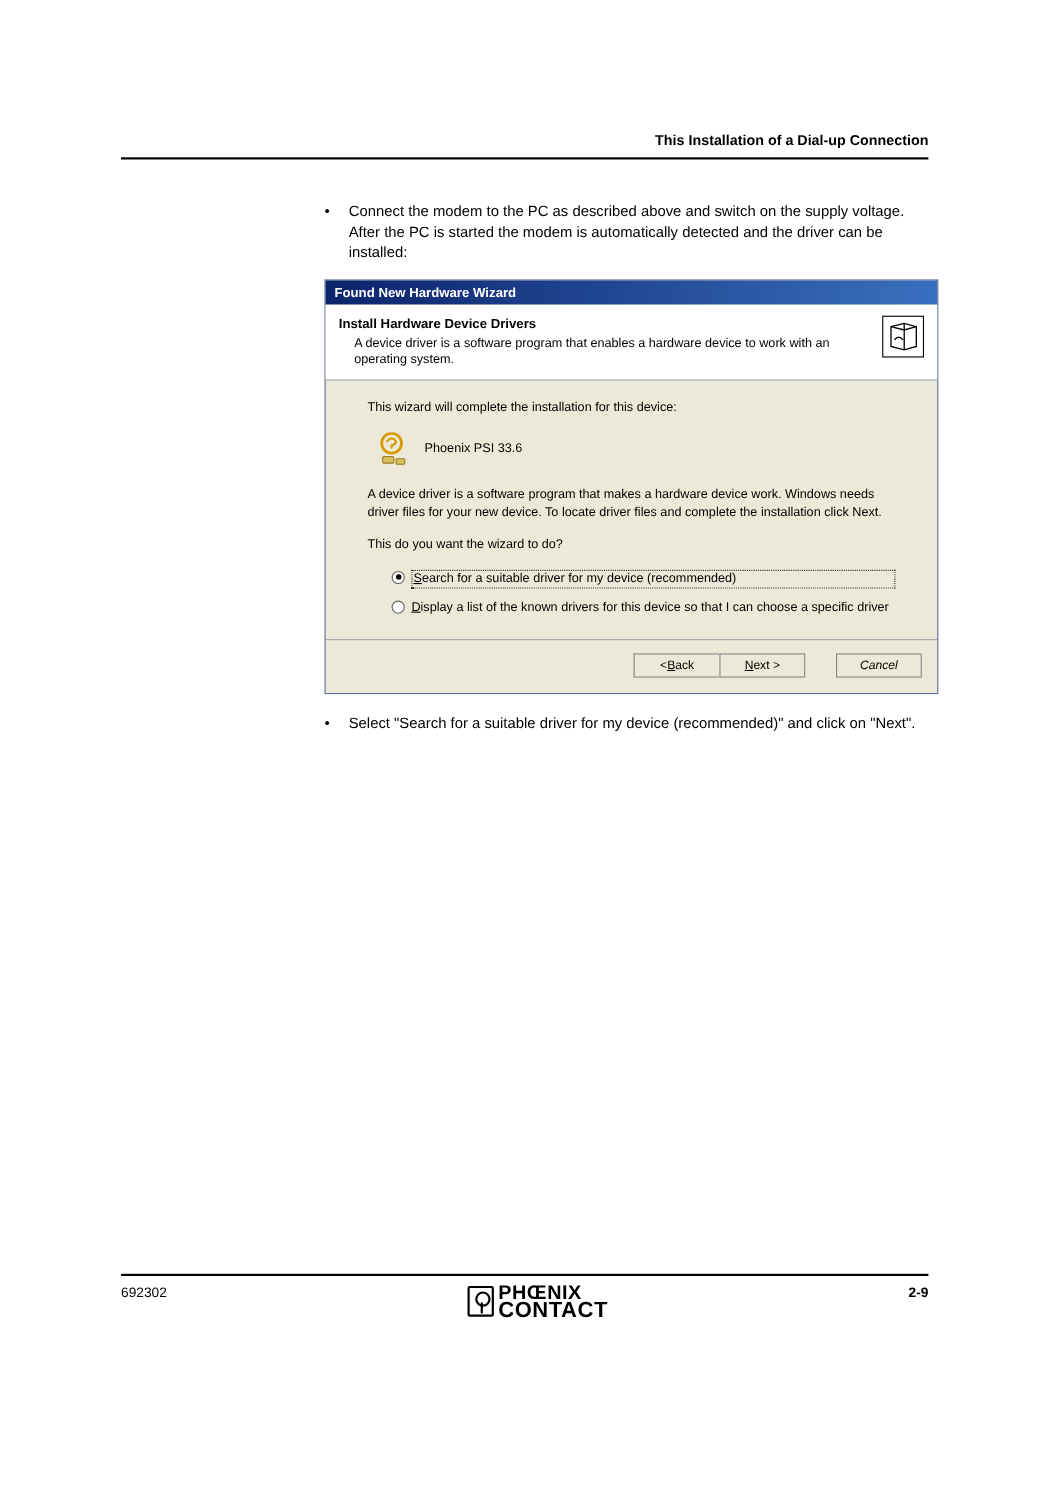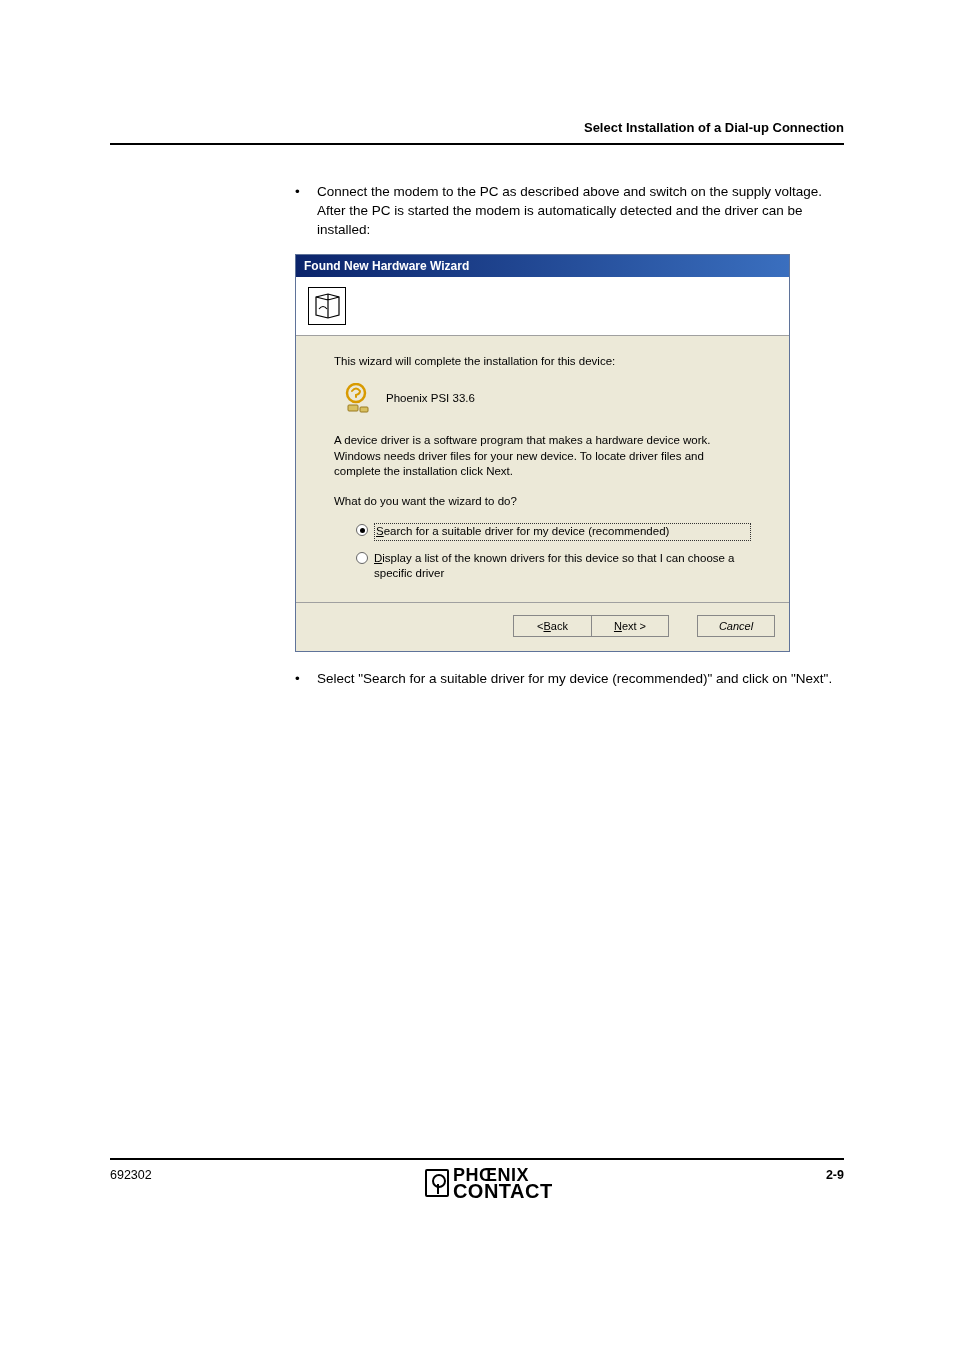--- a/index.html
+++ b/index.html
@@ -38,21 +38,21 @@
     display: flex;
     font-size: 13.5px;
     line-height: 1.4;
     margin-bottom: 14px;
   }
   .bullet { width: 22px; flex-shrink: 0; }
   .bullet-text { flex: 1; }
 
   
   .wizard {
-    width: 495px;
+    width: 558px;
     border: 1px solid #5f7399;
     background: #ece9d8;
     font-family: Tahoma, sans-serif;
     font-size: 11.5px;
     margin-bottom: 18px;
   }
   .wizard-title {
     background: linear-gradient(90deg, #0b246b 0%, #3a6fbf 100%);
     color: #fff;
     font-weight: bold;
@@ -141,34 +141,38 @@
   }
   .logo-text { line-height: 0.82; }
   .logo-line1 { font-weight: 900; font-size: 18px; letter-spacing: 0.5px;}
   .logo-line2 { font-weight: 900; font-size: 20px; letter-spacing: 0.5px;}
   .page-num-right { font-weight: bold; }
 </style>
 </head>
 <body>
 
 <div class="page">
-  <div class="header-title">Select Installation of a Dial-up Connection</div>
+  <div class="header-title">This Installation of a Dial-up Connection</div>
   <div class="header-line"></div>
 
   <div class="content">
 
     <div class="bullet-item">
       <div class="bullet">•</div>
       <div class="bullet-text">Connect the modem to the PC as described above and switch on the supply voltage. After the PC is started the modem is automatically detected and the driver can be installed:</div>
     </div>
 
     <div class="wizard">
       <div class="wizard-title">Found New Hardware Wizard</div>
 
       <div class="wizard-header">
+        <div class="wizard-header-text">
+          <div class="wizard-header-title">Install Hardware Device Drivers</div>
+          <div class="wizard-header-sub">A device driver is a software program that enables a hardware device to work with an operating system.</div>
+        </div>
         <div class="wizard-header-icon">
           <svg width="30" height="30" viewBox="0 0 30 30">
             <path d="M4 6 L16 3 L27 6 L27 24 L16 27 L4 24 Z" fill="none" stroke="#000" stroke-width="1.2"></path>
             <path d="M16 3 L16 27 M4 6 L16 9 L27 6" fill="none" stroke="#000" stroke-width="1.2"></path>
             <path d="M7 18 Q11 13 15 18" fill="none" stroke="#000" stroke-width="1.2"></path>
           </svg>
         </div>
       </div>
 
       <div class="wizard-body">
@@ -180,21 +184,21 @@
               <circle cx="12" cy="10" r="9" fill="none" stroke="#d89a00" stroke-width="2.5"></circle>
               <path d="M8 8 Q12 3 16 8 Q16 11 12 12 L12 14" fill="none" stroke="#d89a00" stroke-width="2" stroke-linecap="round"></path>
               <rect x="4" y="22" width="10" height="6" rx="1" fill="#d8c060" stroke="#9a7a20"></rect>
               <rect x="16" y="24" width="8" height="5" rx="1" fill="#d8c060" stroke="#9a7a20"></rect>
             </svg>
           </div>
           <span>Phoenix PSI 33.6</span>
         </div>
 
         <p>A device driver is a software program that makes a hardware device work. Windows needs driver files for your new device. To locate driver files and complete the installation click Next.</p>
-        <p>What do you want the wizard to do?</p>
+        <p>This do you want the wizard to do?</p>
 
         <div class="radio-group">
           <div class="radio-row">
             <div class="radio-btn selected"></div>
             <div class="radio-label focused"><span class="underline-letter">S</span><span>earch for a suitable driver for my device (recommended)</span></div>
           </div>
           <div class="radio-row">
             <div class="radio-btn"></div>
             <div class="radio-label"><span class="underline-letter">D</span><span>isplay a list of the known drivers for this device so that I can choose a specific driver</span></div>
           </div>

